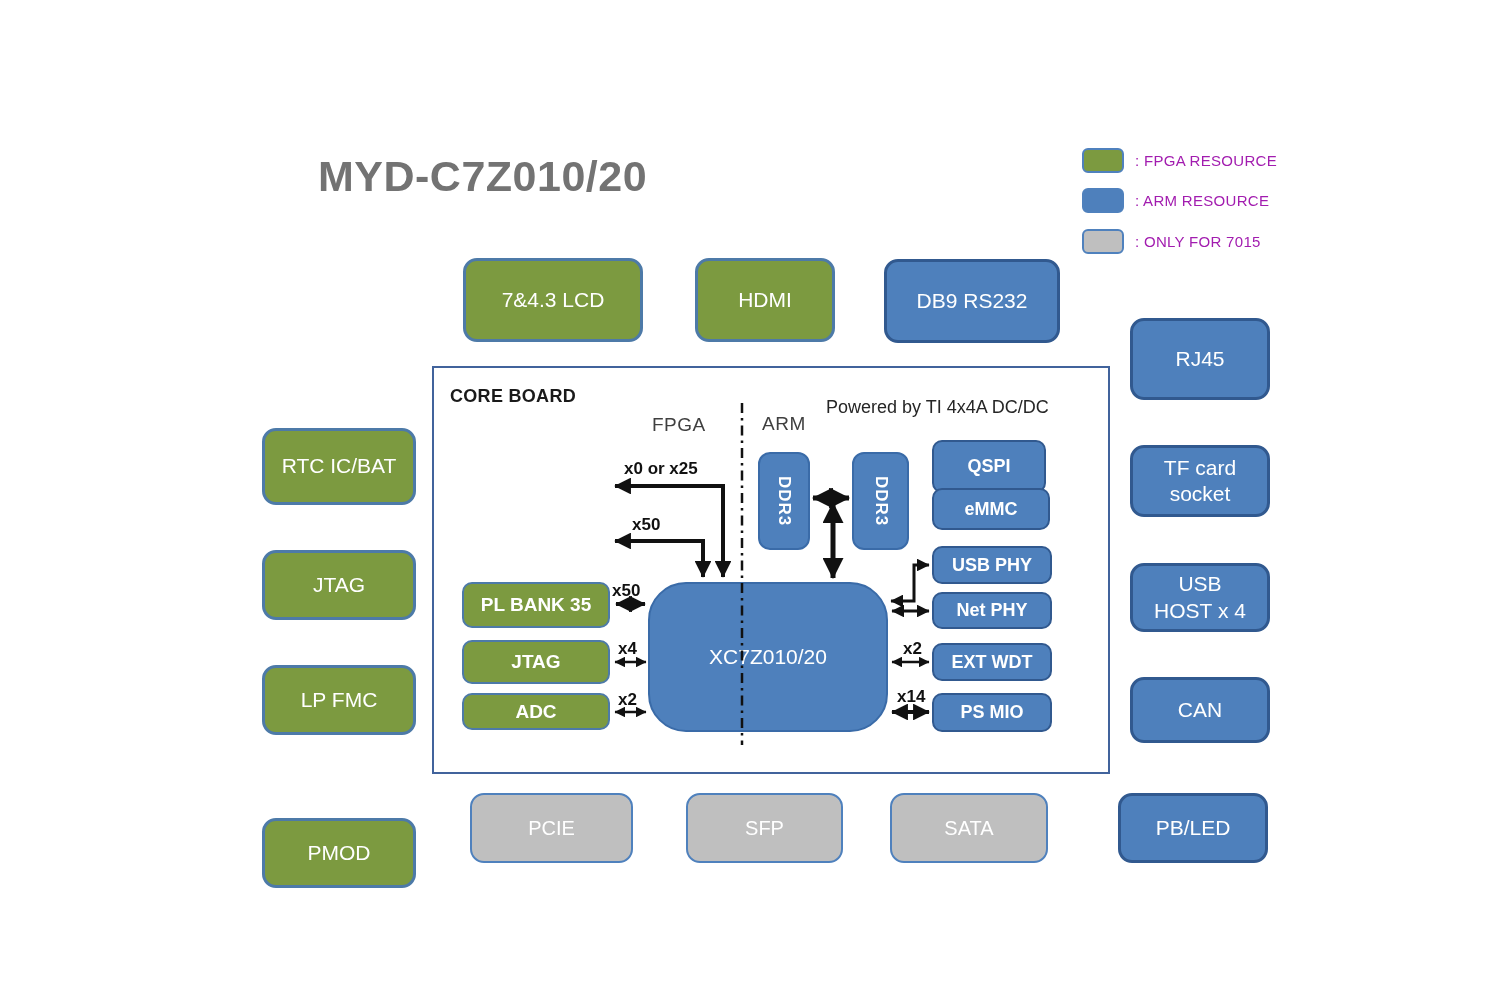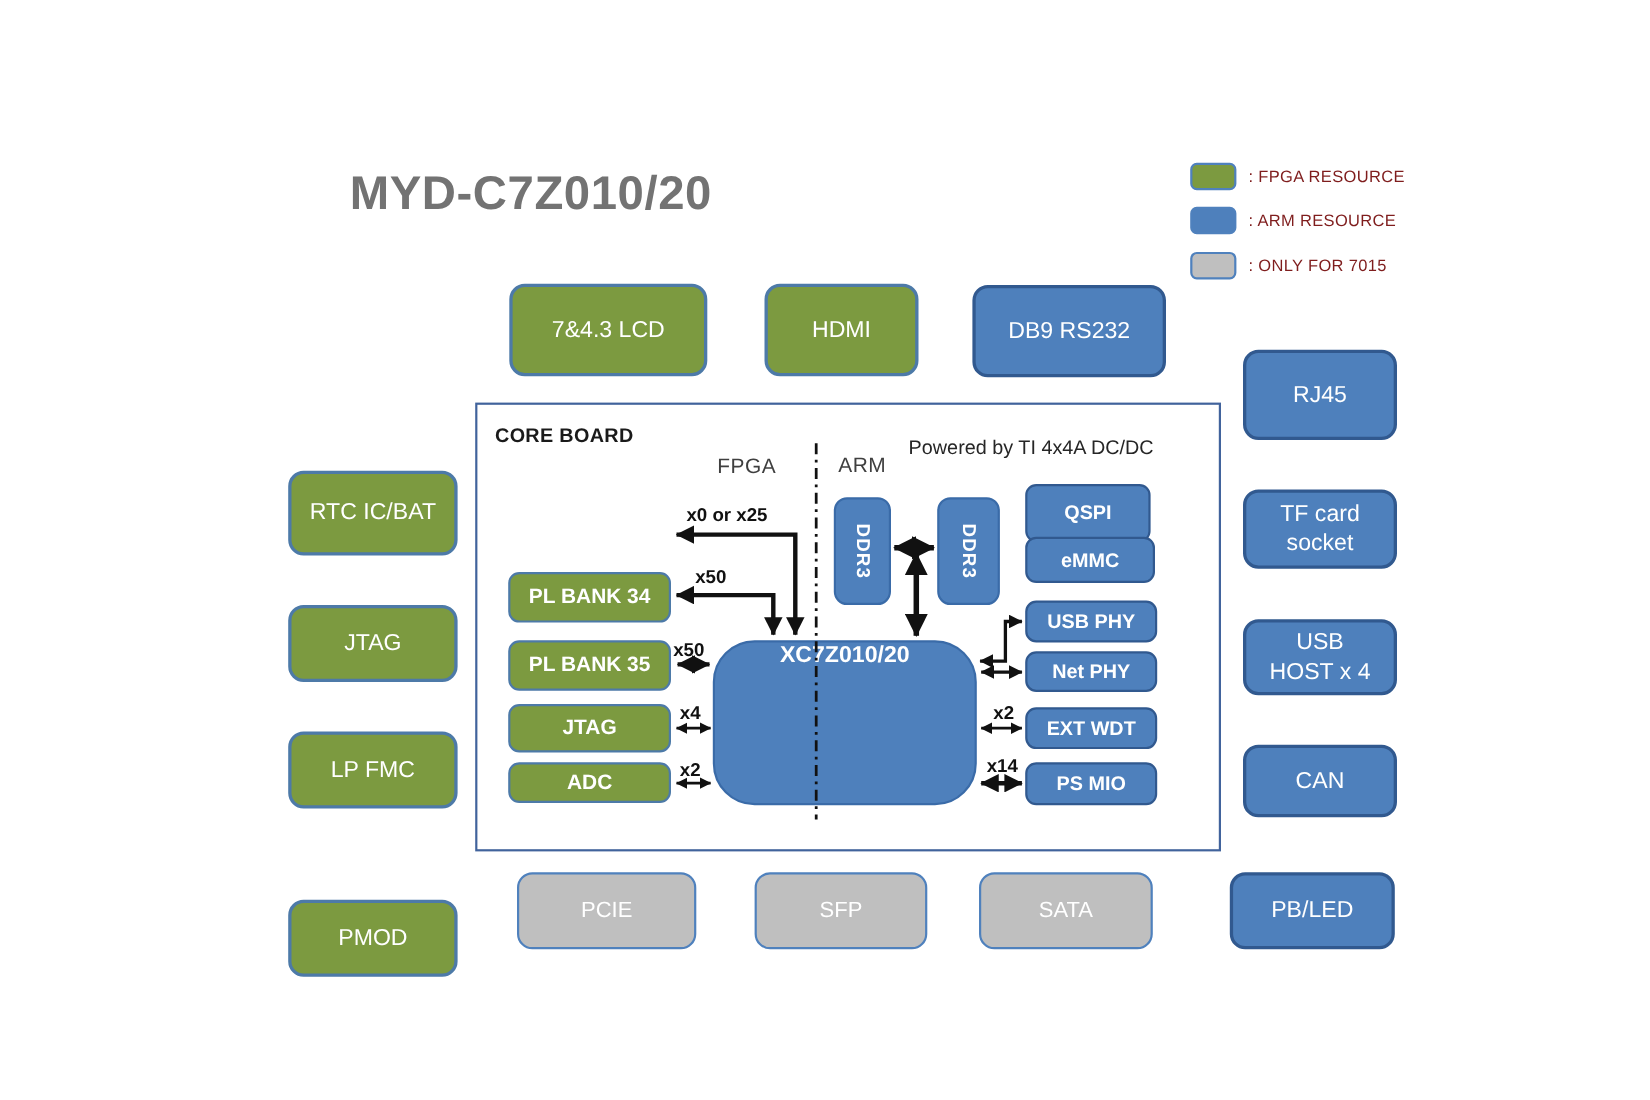--- a/index.html
+++ b/index.html
@@ -10,21 +10,21 @@
   .title{
     position:absolute;left:318px;top:152px;font-size:43px;font-weight:700;color:#737373;
     letter-spacing:0.5px;
   }
   
   .legend-row{position:absolute;left:1082px;display:flex;align-items:center;gap:11px;}
   .swatch{width:42px;height:25px;border-radius:6px;border:2.5px solid #4F81BD;box-sizing:border-box;}
   .sw-fpga{background:var(--fpga);}
   .sw-arm{background:var(--arm);}
   .sw-gray{background:var(--only7015);}
-  .legend-label{font-size:15px;color:#7f1d1d;letter-spacing:0.3px;}
+  .legend-label{font-size:15px;color:#a21caf;letter-spacing:0.3px;}
   
   .blk{
     position:absolute;display:flex;align-items:center;justify-content:center;
     border-radius:14px;box-sizing:border-box;color:#fff;text-align:center;
     font-size:21px;font-weight:500;line-height:1.25;
   }
   .blk span{white-space:pre-line;}
   .t-fpga{background:var(--fpga);border:3px solid #4D7AA8;}
   .t-arm{background:var(--arm);border:3px solid #31598F;}
   .t-gray{background:var(--only7015);border:2.5px solid #4F81BD;}
@@ -34,21 +34,21 @@
     border:2px solid #41639C;box-sizing:border-box;background:transparent;
   }
   .cb-label{position:absolute;left:450px;top:386px;font-size:18px;font-weight:700;color:#1a1a1a;letter-spacing:0.3px;}
   .cb-sec{position:absolute;font-size:19px;color:#3F3F3F;letter-spacing:0.5px;}
   .cb-power{position:absolute;left:826px;top:397px;font-size:18px;color:#262626;}
   
   .inner{border-radius:10px;font-size:19px;font-weight:600;border-width:2.5px;}
   .chip{
     position:absolute;left:648px;top:582px;width:240px;height:150px;border-radius:38px;
     background:var(--arm);border:2px solid #3A6BA8;box-sizing:border-box;
-    display:flex;justify-content:center;color:#fff;font-size:21px;font-weight:700;
+    display:flex;align-items:center;justify-content:center;color:#fff;font-size:21px;font-weight:400;
   }
   .ddr{
     position:absolute;background:var(--arm);border:2px solid #3A6BA8;border-radius:12px;box-sizing:border-box;
     display:flex;align-items:center;justify-content:center;color:#fff;font-size:17px;font-weight:700;
     writing-mode:vertical-rl;letter-spacing:1px;
   }
   .buslab{position:absolute;font-size:17px;font-weight:600;color:#111;z-index:12;}
   .overlay{position:absolute;left:0;top:0;z-index:10;pointer-events:none;}
 </style>
 </head>
@@ -121,23 +121,20 @@
   <div class="blk t-gray" style="left:890px;top:793px;width:158px;height:70px;font-size:20px;">
       <span>SATA</span>
     </div>
 
   <div class="coreboard"></div>
   <div class="cb-label">CORE BOARD</div>
   <div class="cb-sec" style="left:652px;top:414px;">FPGA</div>
   <div class="cb-sec" style="left:762px;top:413px;">ARM</div>
   <div class="cb-power">Powered by TI 4x4A DC/DC</div>
 
-  <div class="blk t-fpga inner" style="left:462px;top:520px;width:148px;height:46px;">
-      <span>PL BANK 34</span>
-    </div>
   <div class="blk t-fpga inner" style="left:462px;top:582px;width:148px;height:46px;">
       <span>PL BANK 35</span>
     </div>
   <div class="blk t-fpga inner" style="left:462px;top:640px;width:148px;height:44px;">
       <span>JTAG</span>
     </div>
   <div class="blk t-fpga inner" style="left:462px;top:693px;width:148px;height:37px;">
       <span>ADC</span>
     </div>
 

